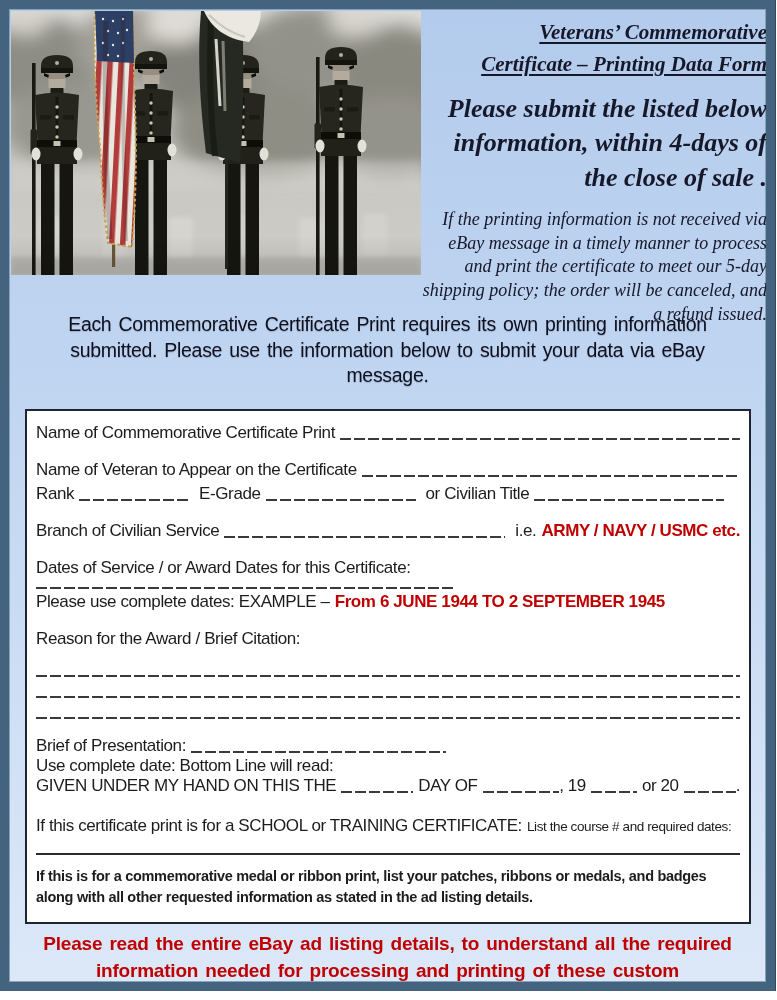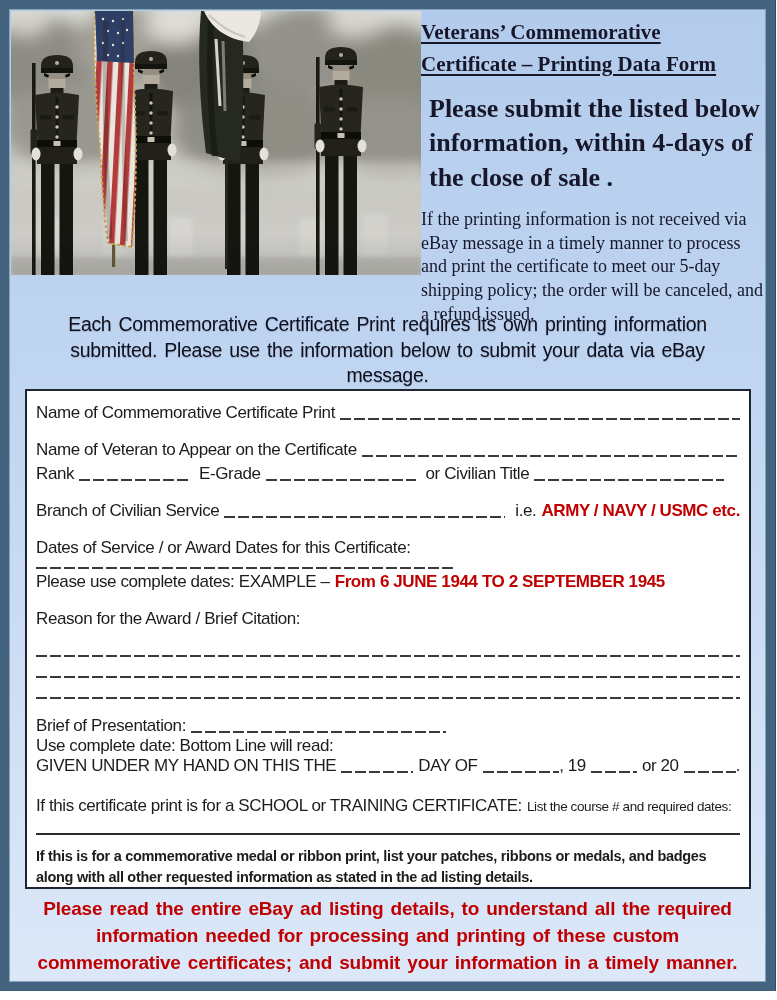--- a/index.html
+++ b/index.html
@@ -11,38 +11,39 @@
     box-shadow: inset 0 0 0 1px #86A3BA, 0 0 0 1px #2C4A63;
     background:linear-gradient(180deg,#B3CBEC 0%,#BDD3F0 30%,#CADCF4 62%,#DCE8F8 100%);
     overflow:hidden;
     font-family:"Liberation Sans", sans-serif;
   }
   
   .hero{position:relative;height:290px;}
   .photo{position:absolute;left:2px;top:2px;display:block;}
   .title-col{
     position:absolute;left:412px;top:8px;width:346px;
-    text-align:left;color:#17172A;
+    text-align:right;color:#17172A;
     font-family:"Liberation Serif", serif;
+    font-style:italic;
   }
   .title{font-size:21px;font-weight:bold;line-height:1.5;}
   .tline{display:block;white-space:nowrap;text-decoration:underline;text-decoration-thickness:1.5px;text-underline-offset:3px;}
   .subtitle{margin:12px 0 0 8px;font-size:26px;font-weight:bold;line-height:1.32;}
   .notice{margin:13px 0 0 0;font-size:18px;line-height:1.32;font-weight:500;}
   
   .intro{
     margin:13px auto 0 auto;max-width:708px;text-align:center;
     font-size:19.5px;letter-spacing:-0.3px;word-spacing:2px;line-height:1.32;
     color:#10101c; text-shadow:0 1px 1px rgba(90,110,150,.35);
   }
   
   .form-box{
-    margin:0 15px 0 16px;background:#ffffff;
+    margin:20px 15px 0 16px;background:#ffffff;
     border:2px solid #1E2430;
-    padding:12px 9px 0 9px;
+    padding:12px 9px 15px 9px;
     color:#1c1c1c;font-size:17px;letter-spacing:-0.4px;
   }
   .row{display:flex;align-items:baseline;}
   .lbl{white-space:nowrap;}
   .lbl-sm{white-space:nowrap;font-size:13.5px;}
   .gap-s{margin-left:5px;}
   .gap-l{margin-left:10px;}
   .blank{
     height:2px;align-self:flex-end;margin-bottom:3px;margin-left:5px;
     background:repeating-linear-gradient(90deg,#3a3a3a 0 11px,rgba(0,0,0,0) 11px 14px);

